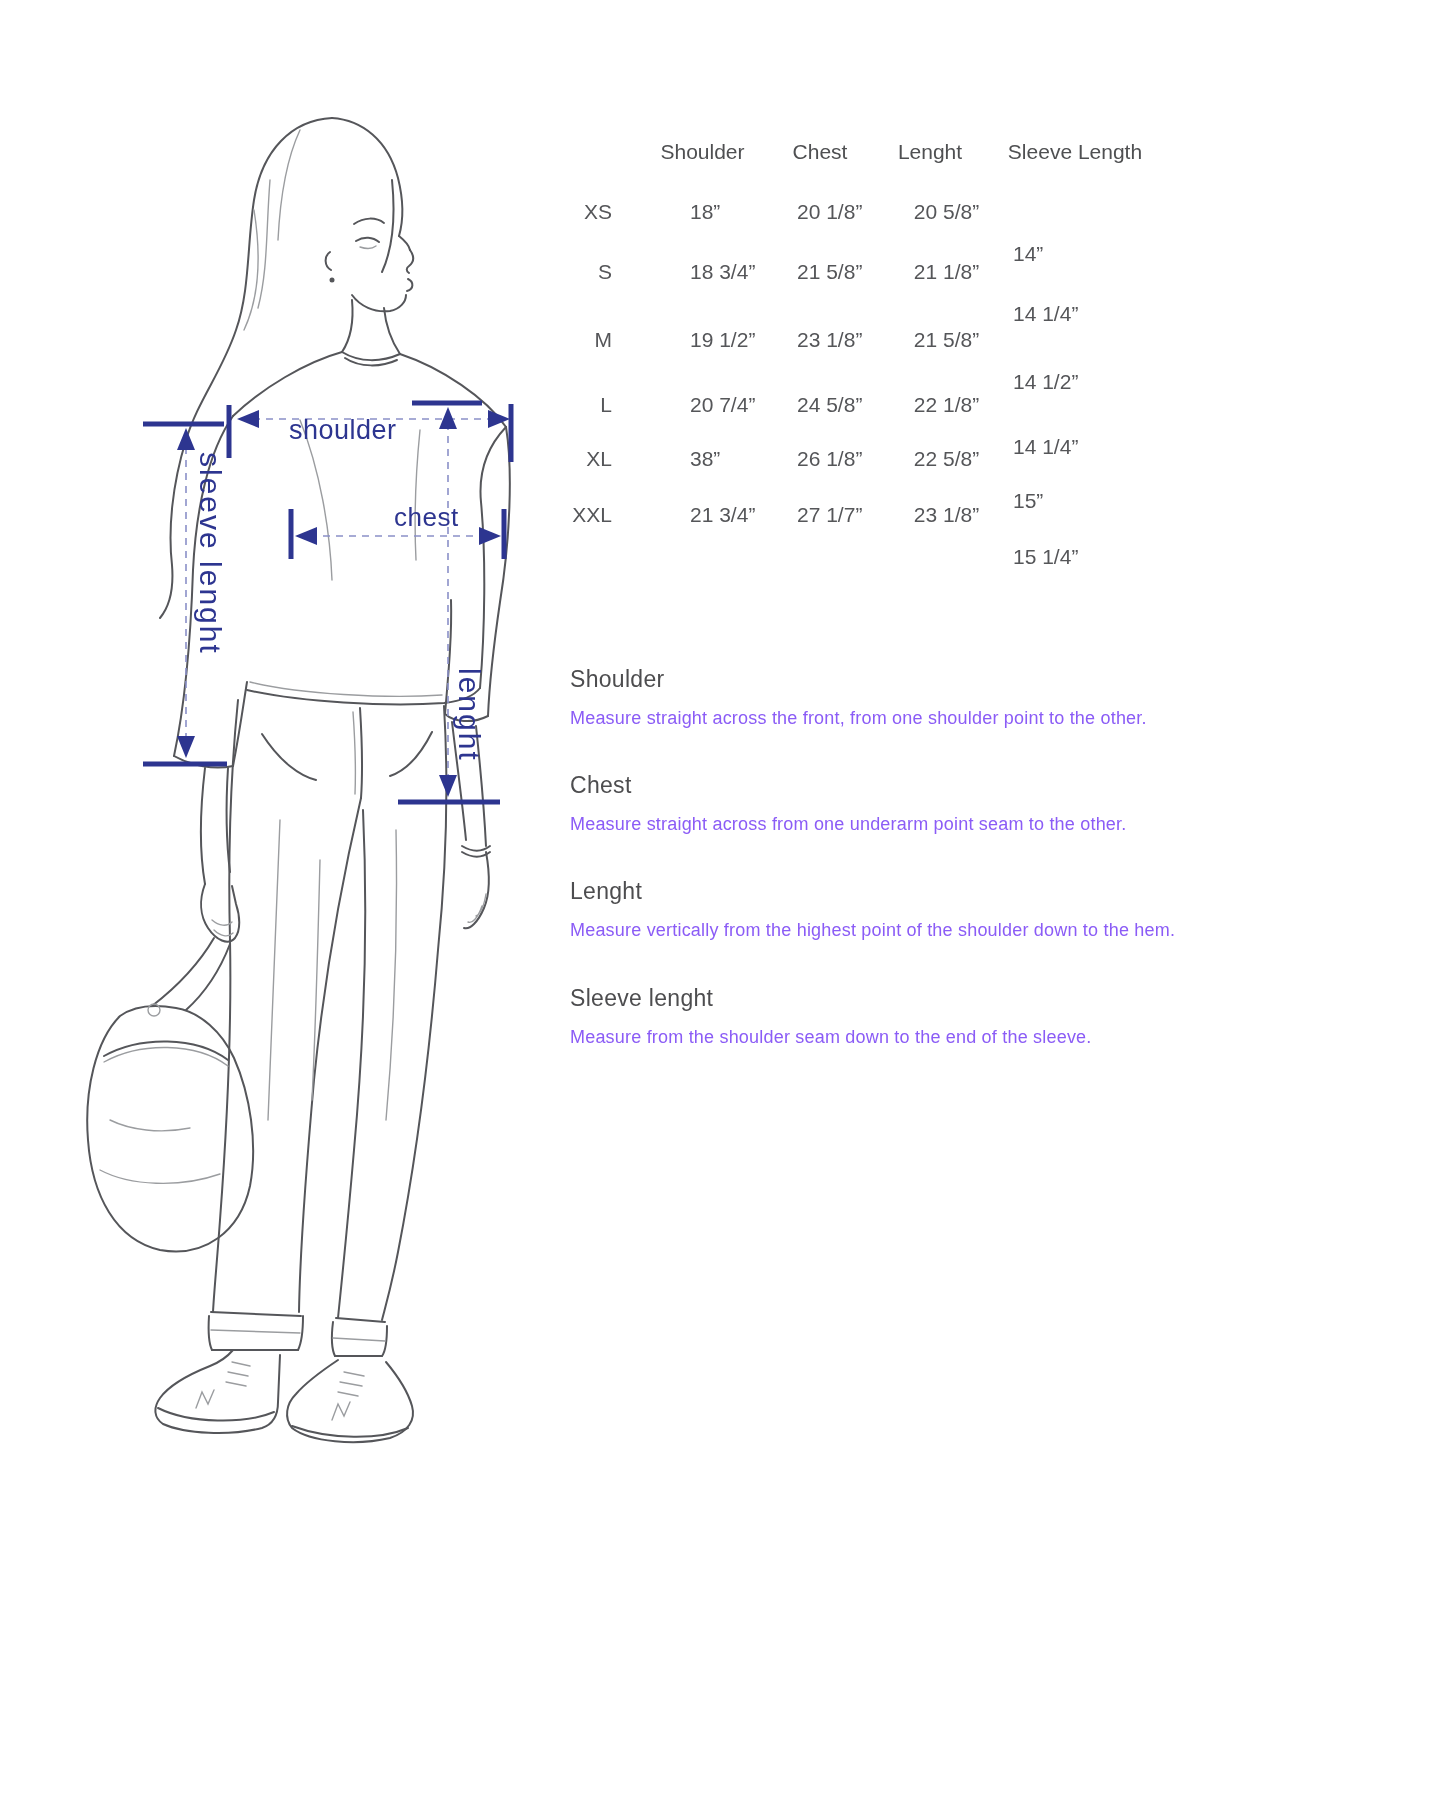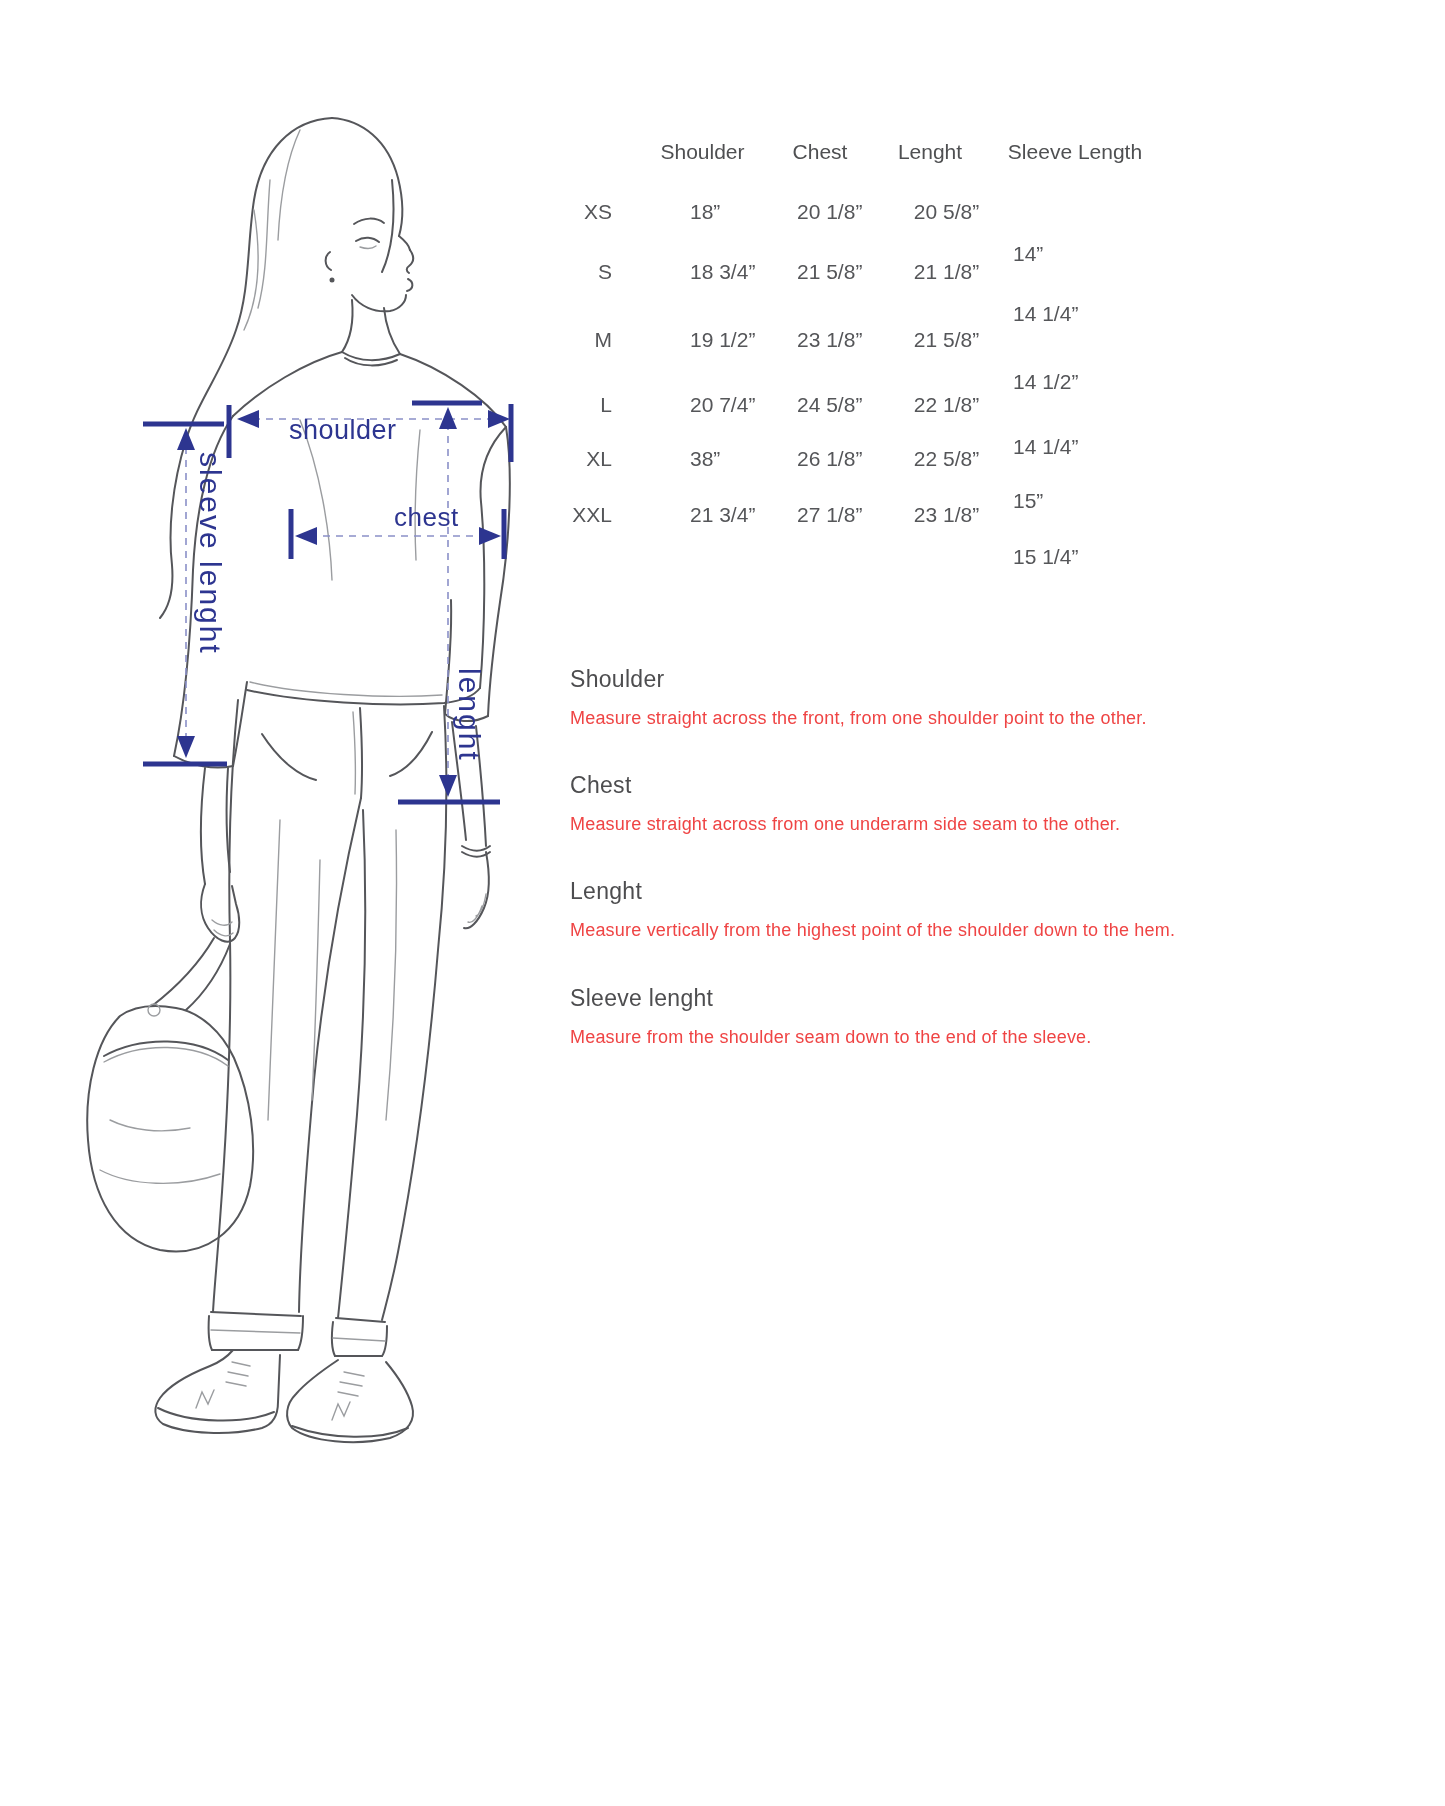--- a/index.html
+++ b/index.html
@@ -54,21 +54,21 @@
   
   .guide {
     position:absolute; left:570px; top:666px; width:660px;
   }
   .guide-section { margin-bottom: 41px; }
   .guide-section h3 {
     font-size: 23px; font-weight: 400; color: #4d4d4f;
     letter-spacing: .3px; margin-bottom: 13px;
   }
   .guide-section p {
-    font-size: 18px; color: #ef4444; letter-spacing: .2px; line-height: 1.4;
+    font-size: 18px; color: #8b5cf6; letter-spacing: .2px; line-height: 1.4;
   }
 </style>
 </head>
 <body>
 
 <div class="stage">
 
   <svg class="artwork" width="1445" height="1806" viewBox="0 0 1445 1806">
 
     <g fill="none" stroke="#55565a" stroke-width="2" stroke-linecap="round" stroke-linejoin="round">
@@ -235,33 +235,33 @@
     <div class="vcell c4">14 1/4”</div>
 
     <div class="scell">XL</div>
     <div class="vcell c1">38”</div>
     <div class="vcell c2">26 1/8”</div>
     <div class="vcell c3">22 5/8”</div>
     <div class="vcell c4">15”</div>
 
     <div class="scell">XXL</div>
     <div class="vcell c1">21 3/4”</div>
-    <div class="vcell c2">27 1/8”</div>
+    <div class="vcell c2">27 1/7”</div>
     <div class="vcell c3">23 1/8”</div>
     <div class="vcell c4">15 1/4”</div>
   </div>
 
   <div class="guide">
     <div class="guide-section">
       <h3>Shoulder</h3>
       <p>Measure straight across the front, from one shoulder point to the other.</p>
     </div>
     <div class="guide-section">
       <h3>Chest</h3>
-      <p>Measure straight across from one underarm side seam to the other.</p>
+      <p>Measure straight across from one underarm point seam to the other.</p>
     </div>
     <div class="guide-section">
       <h3>Lenght</h3>
       <p>Measure vertically from the highest point of the shoulder down to the hem.</p>
     </div>
     <div class="guide-section">
       <h3>Sleeve lenght</h3>
       <p>Measure from the shoulder seam down to the end of the sleeve.</p>
     </div>
   </div>

